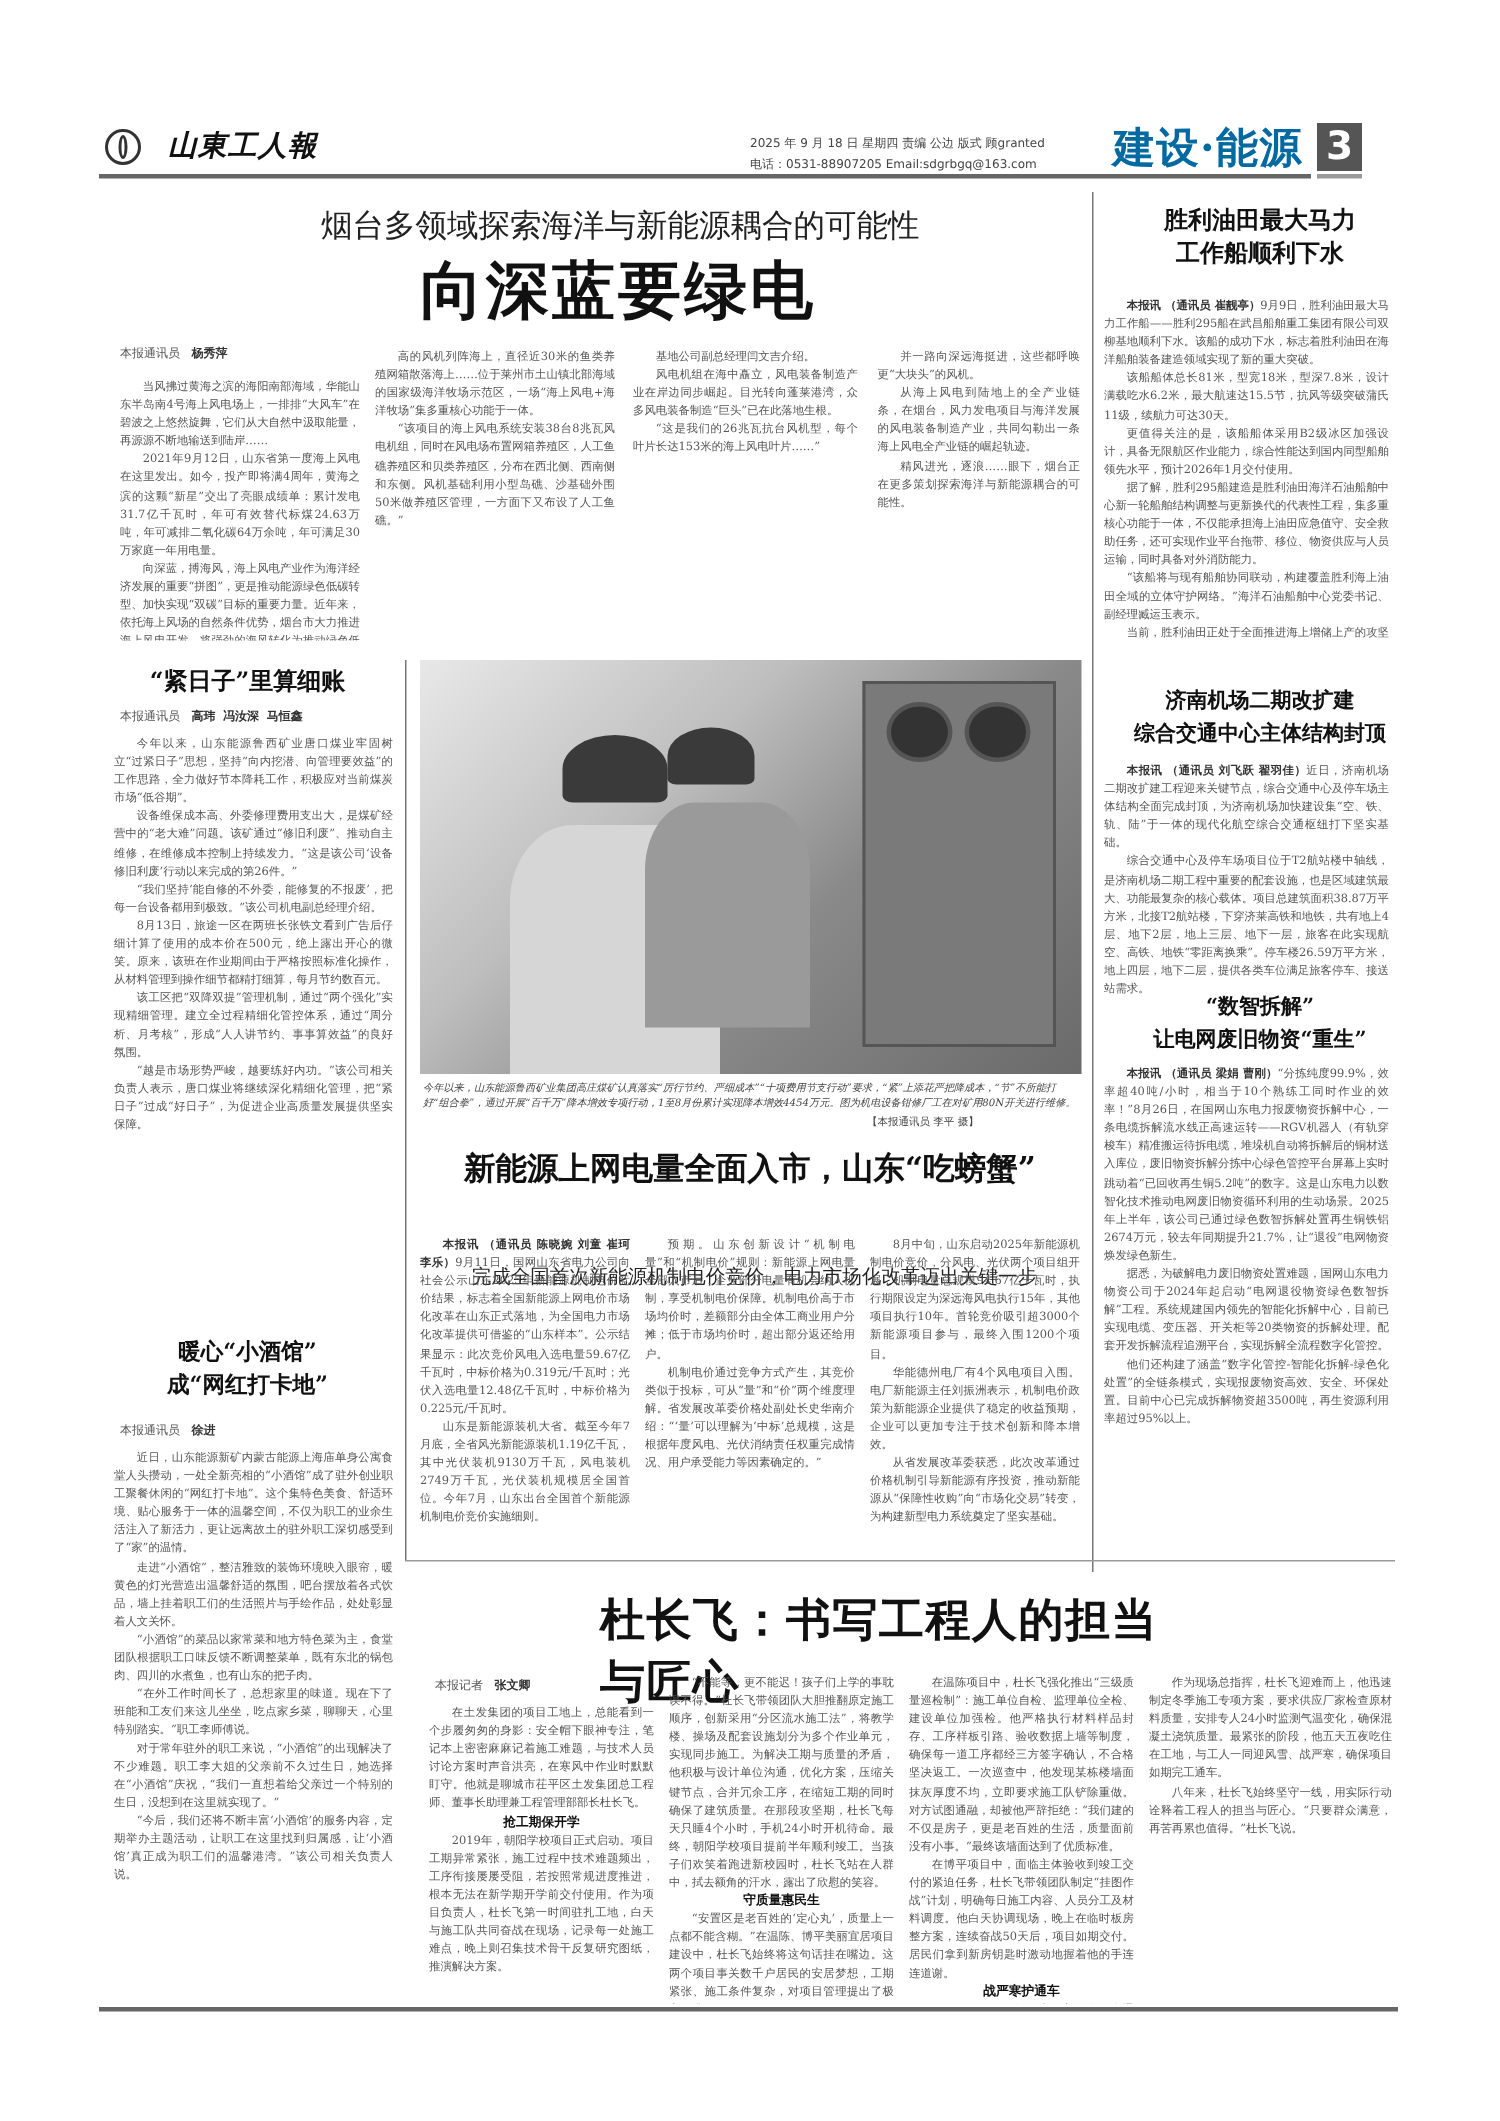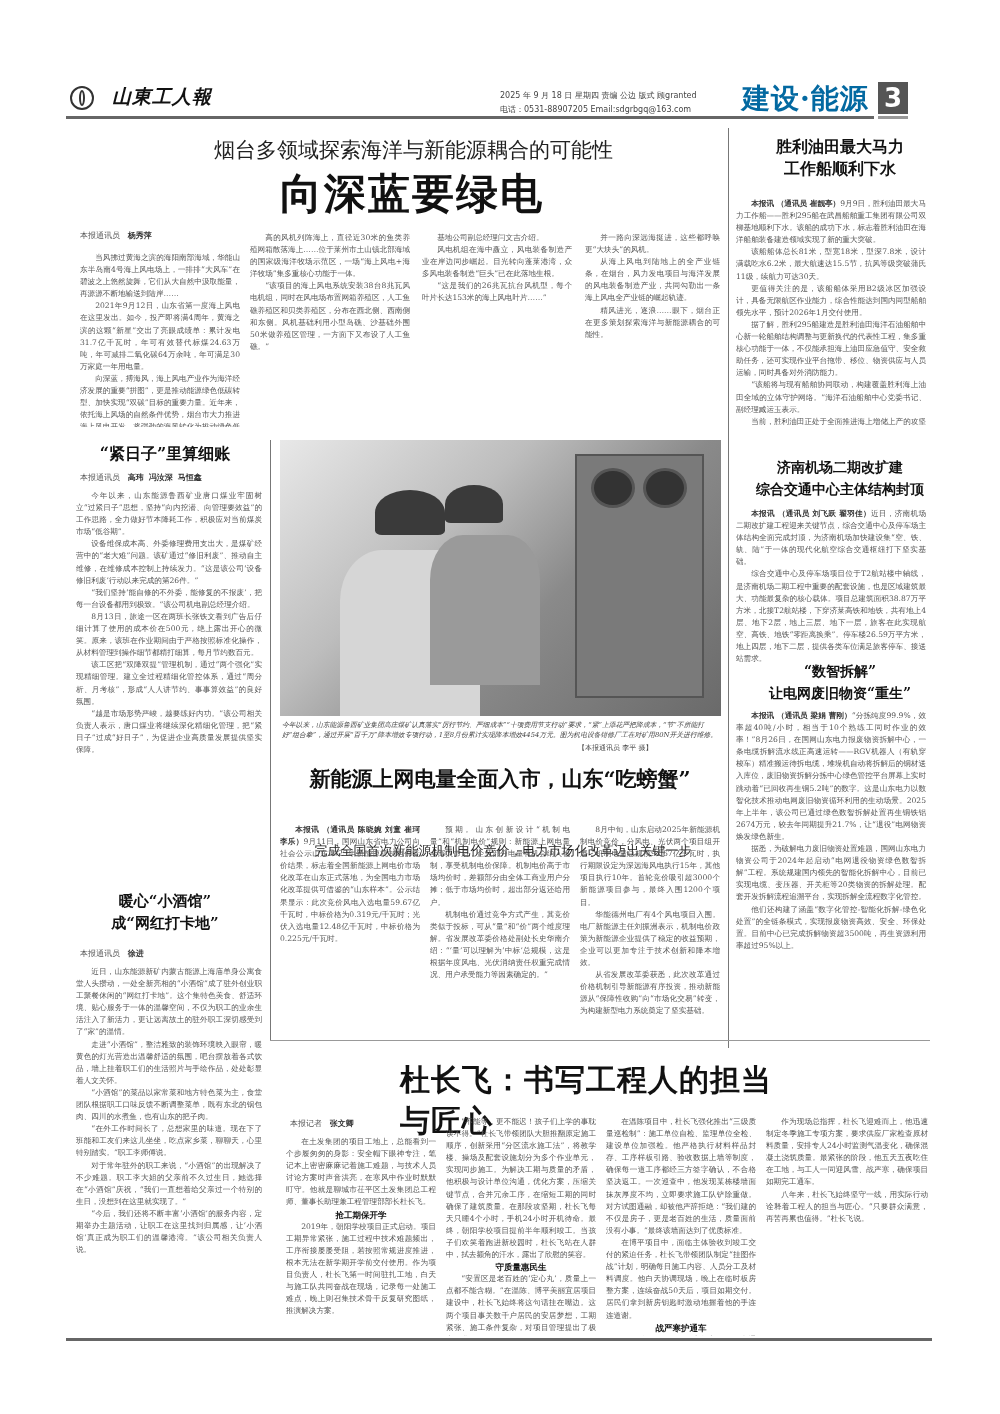--- a/index.html
+++ b/index.html
@@ -144,20 +144,21 @@
   <div class="ph-person" style="left:150px;top:95px;width:110px;height:150px;background:#9a9a9a;"></div>
   <div class="ph-helmet" style="left:165px;top:45px;width:58px;height:38px;"></div>
 </div>
 <div class="abs caption">今年以来，山东能源鲁西矿业集团高庄煤矿认真落实“厉行节约、严细成本”“十项费用节支行动”要求，“紧”上添花严把降成本，“节”不所能打好“组合拳”，通过开展“百千万”降本增效专项行动，1至8月份累计实现降本增效4454万元。图为机电设备钳修厂工在对矿用80N开关进行维修。</div>
 <div class="abs credit">【本报通讯员  李平  摄】</div>
 
 <div class="abs sub-head" style="left:280px;top:765px;width:440px;font-size:21px;">新能源上网电量全面入市，山东“吃螃蟹”</div>
 <div class="abs" style="left:288px;top:798px;width:430px;font-family:'DejaVu Sans',sans-serif;font-size:13px;text-align:center;color:#222;margin-top:44px;">完成全国首次新能源机制电价竞价，电力市场化改革迈出关键一步</div>
 <div class="abs col" style="left:280px;top:824px;width:140px;height:200px;">
   <p><b style="color:#333">本报讯  （通讯员  陈晓婉  刘童  崔珂  李乐）</b><span>9月11日，国网山东省电力公司向社会公示山东2025年新能源机制电价竞价结果，标志着全国新能源上网电价市场化改革在山东正式落地，为全国电力市场化改革提供可借鉴的“山东样本”。公示结果显示：此次竞价风电入选电量59.67亿千瓦时，中标价格为0.319元/千瓦时；光伏入选电量12.48亿千瓦时，中标价格为0.225元/千瓦时。</span></p>
+  <p>山东是新能源装机大省。截至今年7月底，全省风光新能源装机1.19亿千瓦，其中光伏装机9130万千瓦，风电装机2749万千瓦，光伏装机规模居全国首位。今年7月，山东出台全国首个新能源机制电价竞价实施细则。</p>
 </div>
 <div class="abs col" style="left:430px;top:824px;width:140px;height:200px;">
   <p>预期。山东创新设计“机制电量”和“机制电价”规则：新能源上网电量全部入市后，企业部分电量有机会纳入机制，享受机制电价保障。机制电价高于市场均价时，差额部分由全体工商业用户分摊；低于市场均价时，超出部分返还给用户。</p>
   <p>机制电价通过竞争方式产生，其竞价类似于投标，可从“量”和“价”两个维度理解。省发展改革委价格处副处长史华南介绍：“‘量’可以理解为‘中标’总规模，这是根据年度风电、光伏消纳责任权重完成情况、用户承受能力等因素确定的。”</p>
 </div>
 <div class="abs col" style="left:580px;top:824px;width:140px;height:200px;">
   <p>8月中旬，山东启动2025年新能源机制电价竞价，分风电、光伏两个项目组开展，机制电量总规模94.67亿千瓦时，执行期限设定为深远海风电执行15年，其他项目执行10年。首轮竞价吸引超3000个新能源项目参与，最终入围1200个项目。</p>
   <p>华能德州电厂有4个风电项目入围。电厂新能源主任刘振洲表示，机制电价政策为新能源企业提供了稳定的收益预期，企业可以更加专注于技术创新和降本增效。</p>
   <p>从省发展改革委获悉，此次改革通过价格机制引导新能源有序投资，推动新能源从“保障性收购”向“市场化交易”转变，为构建新型电力系统奠定了坚实基础。</p>
 </div>

